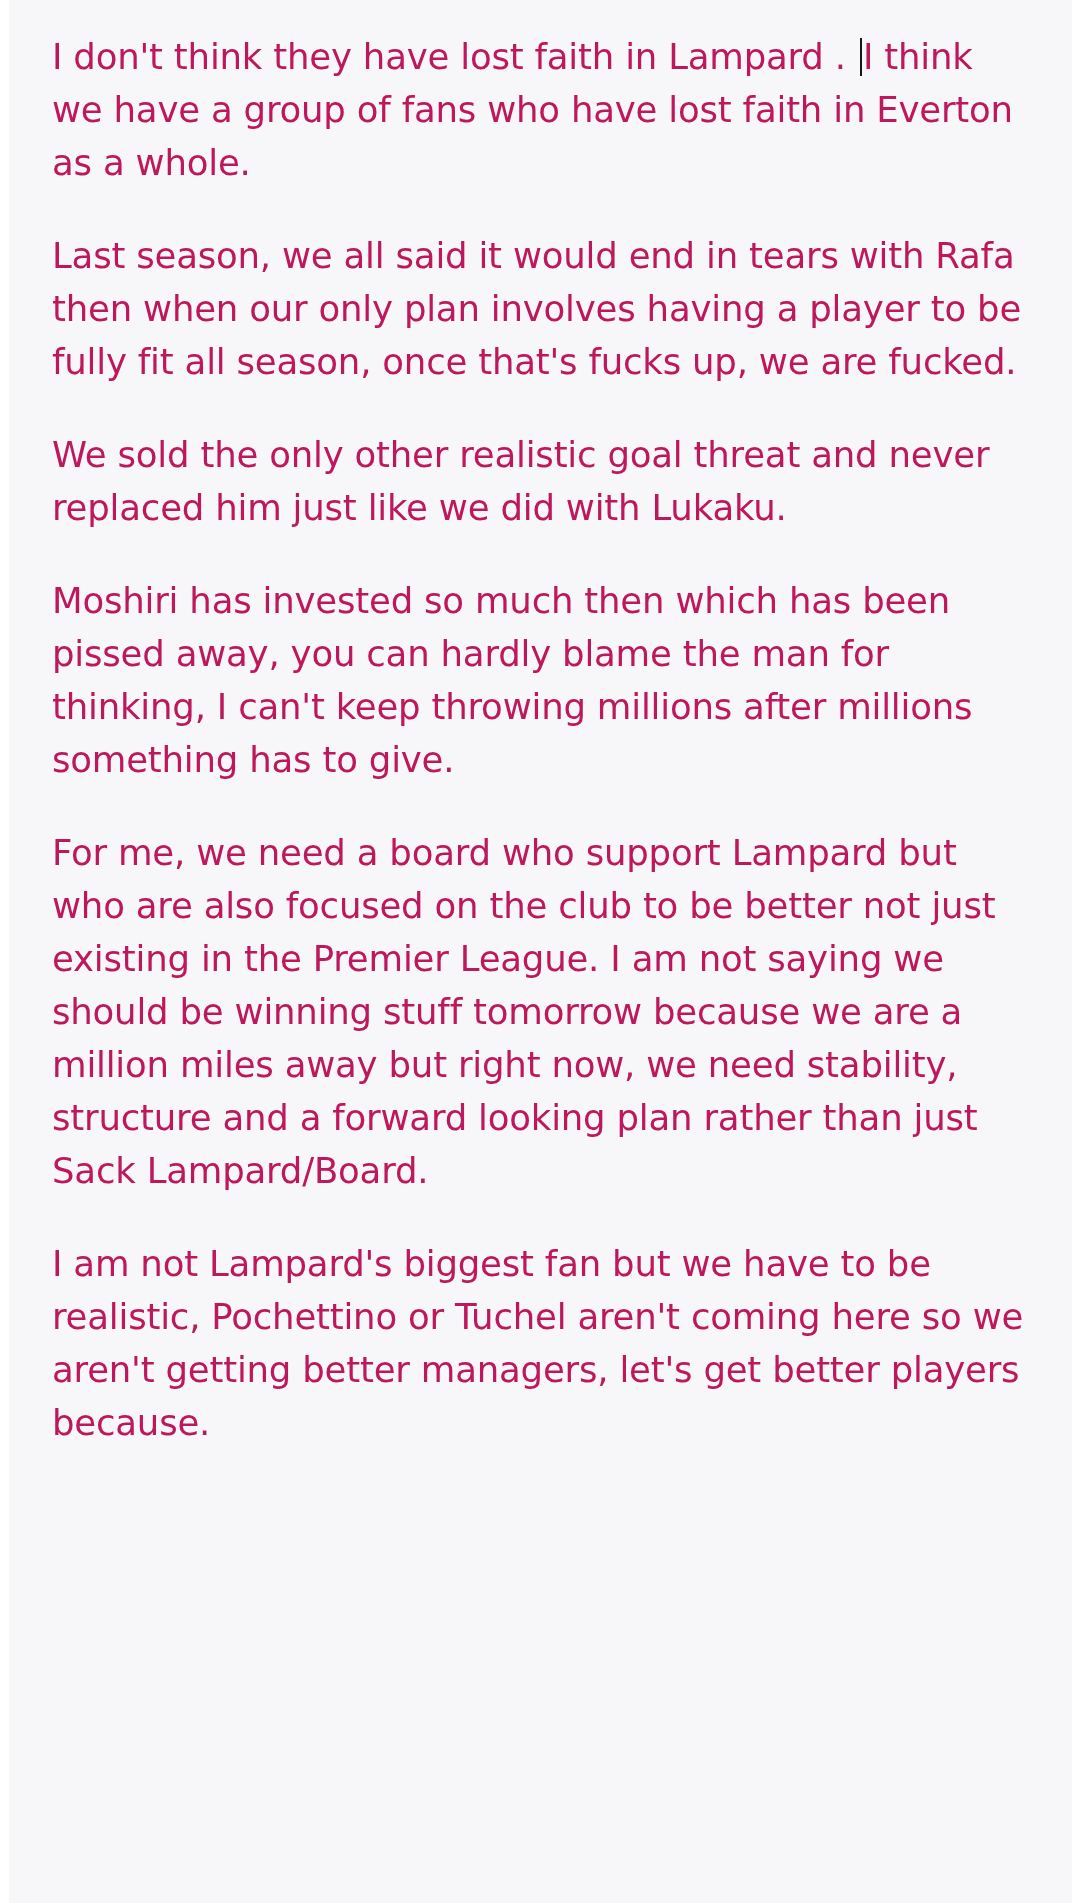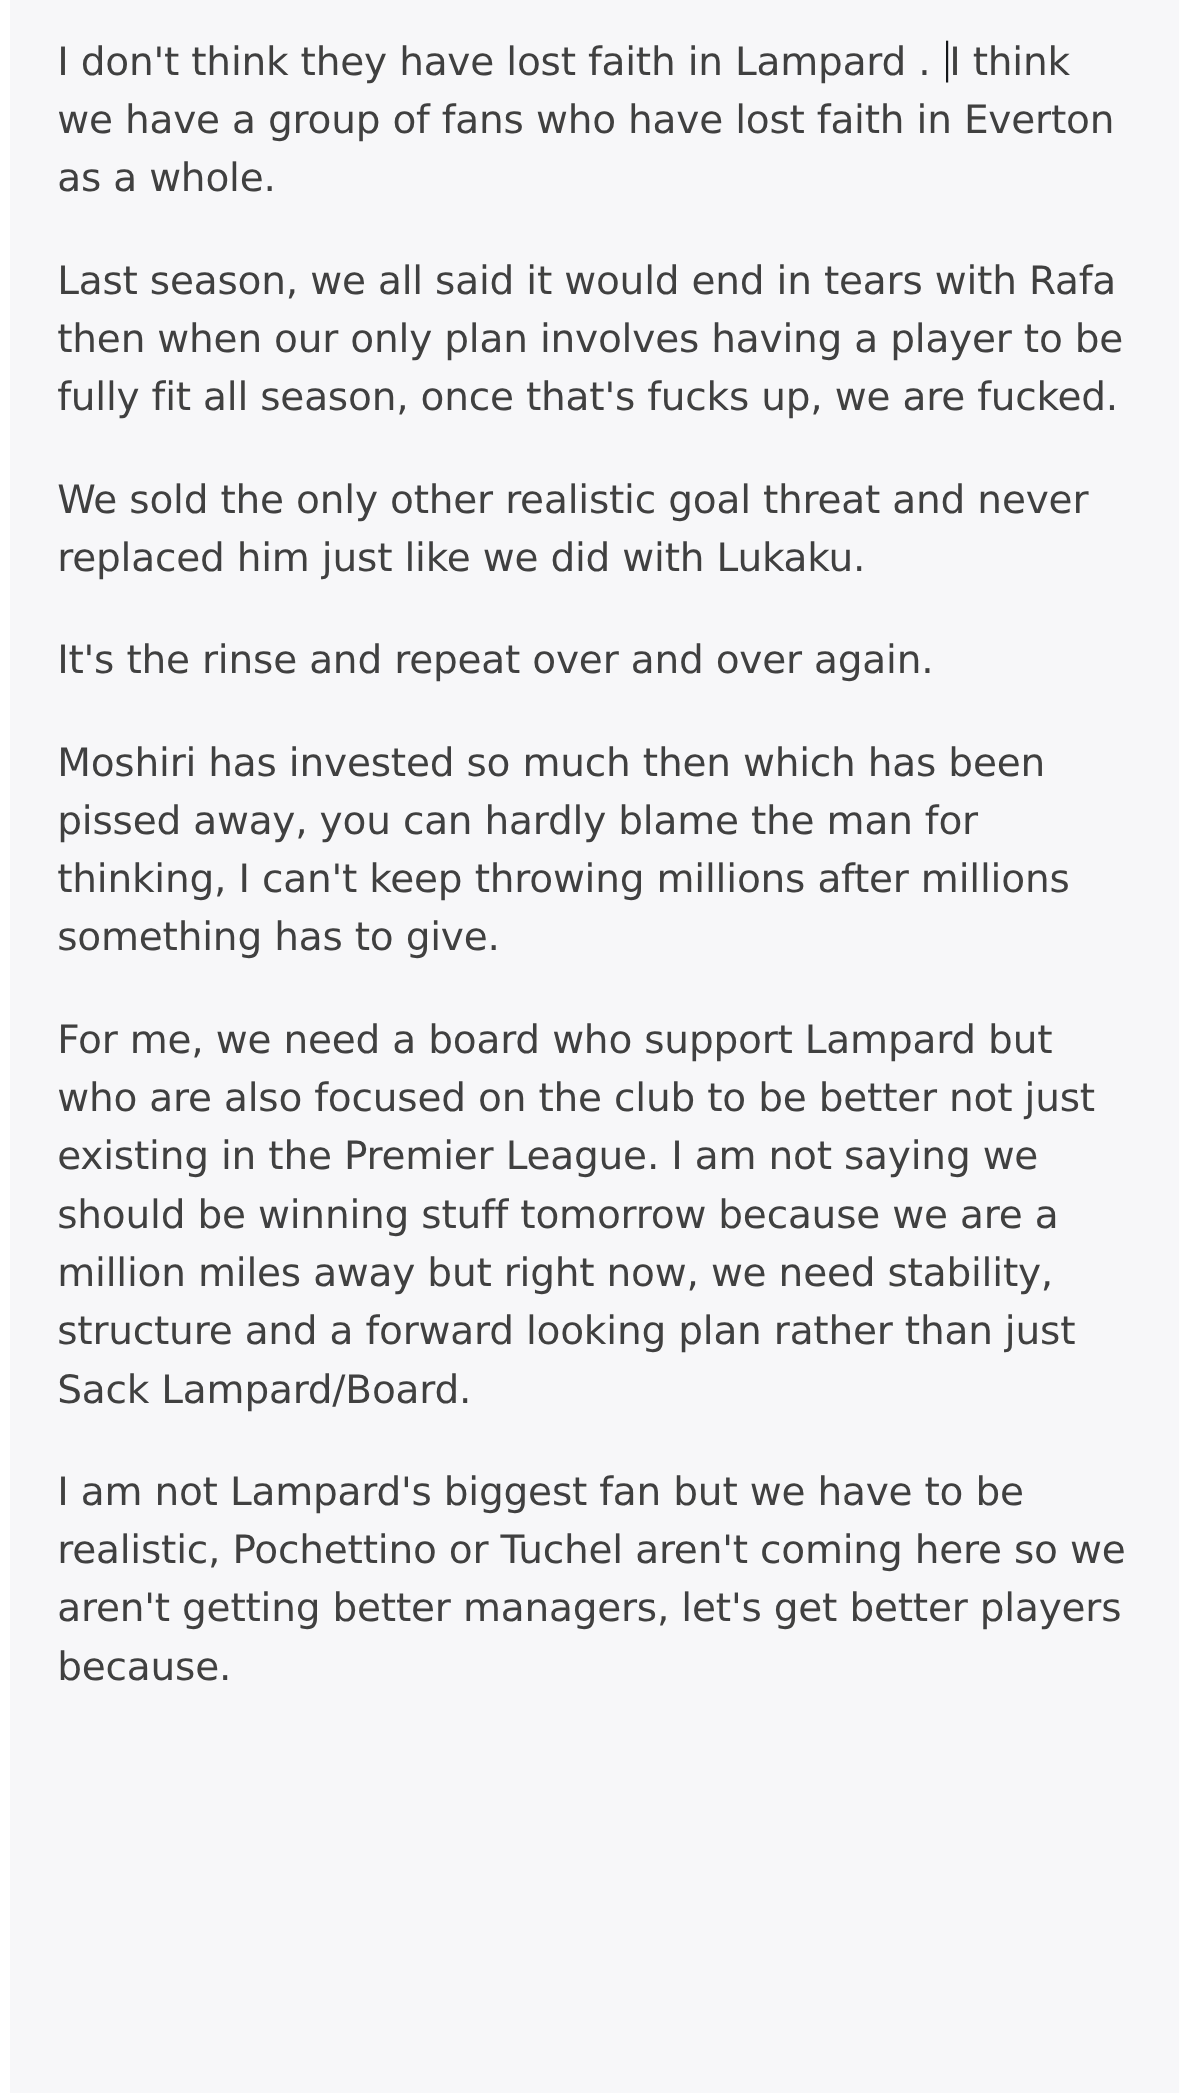--- a/index.html
+++ b/index.html
@@ -15,21 +15,21 @@
   }
   .post {
     box-sizing: border-box;
     width: 1080px;
     min-height: 1903px;
     background: #f7f7f9;
     padding: 30px 52px 0 52px;
     position: relative;
   }
   .para {
-    color: #404040;
+    color: #be185d;
     font-family: "DejaVu Sans", sans-serif;
     font-size: 35.5px;
     line-height: 53px;
     letter-spacing: -0.2px;
     margin: 0 0 40px 0;
     white-space: pre-wrap;
     word-wrap: break-word;
   }
   .para:last-child {
     margin-bottom: 0;
@@ -66,21 +66,20 @@
 <div class="post">
   <div class="left-edge"></div>
   <div class="right-edge"></div>
 
   <p class="para"><span>I don't think they have lost faith in Lampard . </span><span class="caret"></span><span>I think we have a group of fans who have lost faith in Everton as a whole.</span></p>
 
   <p class="para">Last season, we all said it would end in tears with Rafa then when our only plan involves having a player to be fully fit all season, once that's fucks up, we are fucked.</p>
 
   <p class="para">We sold the only other realistic goal threat and never replaced him just like we did with Lukaku.</p>
 
-  <p class="para">It's the rinse and repeat over and over again.</p>
 
   <p class="para">Moshiri has invested so much then which has been pissed away, you can hardly blame the man for thinking, I can't keep throwing millions after millions something has to give.</p>
 
   <p class="para">For me, we need a board who support Lampard but who are also focused on the club to be better not just existing in the Premier League. I am not saying we should be winning stuff tomorrow because we are a million miles away but right now, we need stability, structure and a forward looking plan rather than just Sack Lampard/Board.</p>
 
 
   <p class="para">I am not Lampard's biggest fan but we have to be realistic, Pochettino or Tuchel aren't coming here so we aren't getting better managers, let's get better players because.</p>
 </div>
 
 </body></html>

